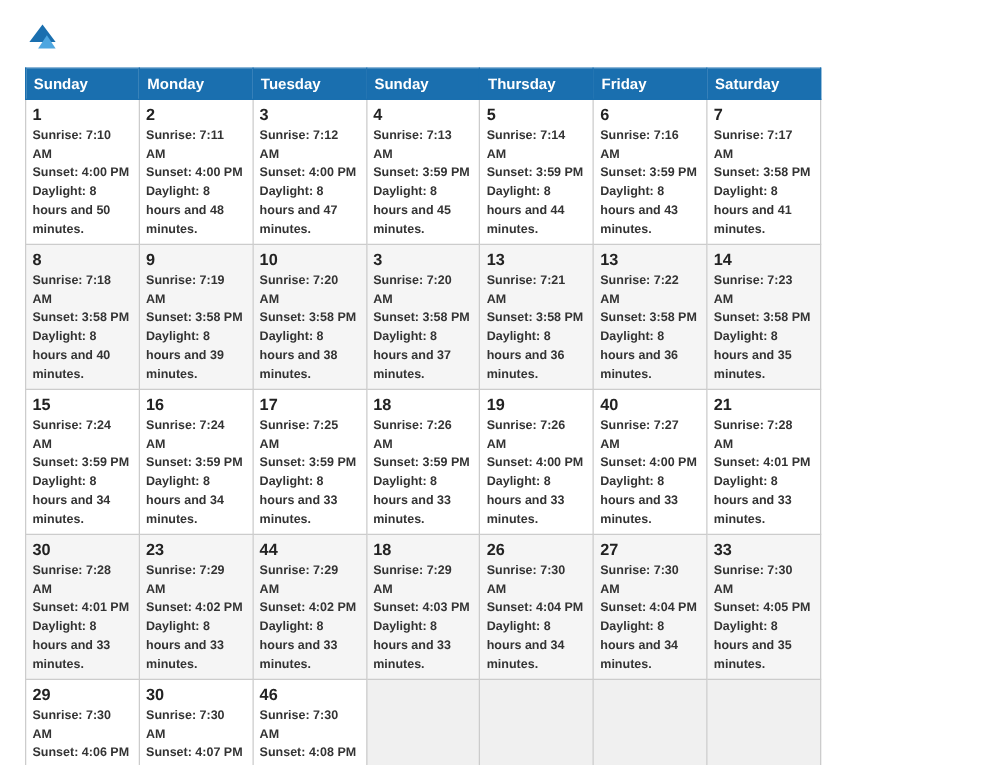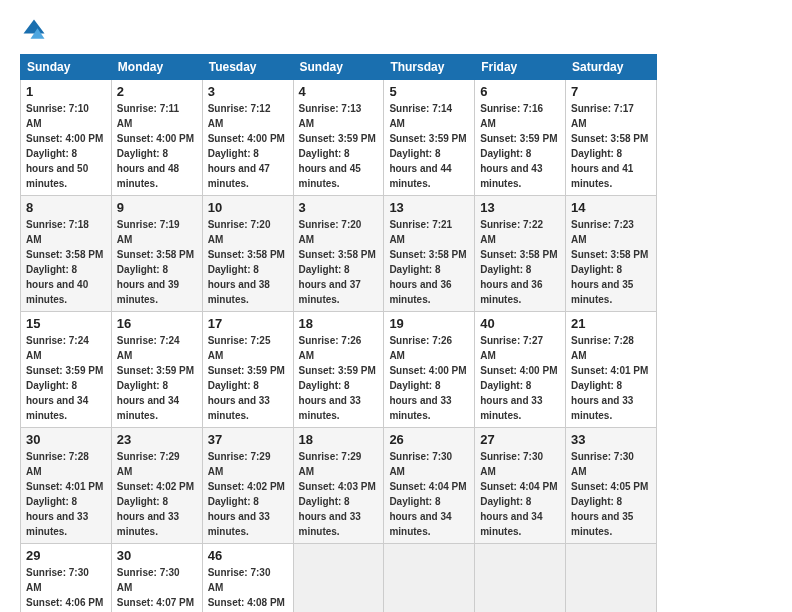--- a/index.html
+++ b/index.html
@@ -232,21 +232,21 @@
         <tr>
           <td>
         <span class="day-num">30</span>
         <span class="day-info">Sunrise: 7:28 AM<br>Sunset: 4:01 PM<br>Daylight: 8 hours and 33 minutes.</span>
       </td>
           <td>
         <span class="day-num">23</span>
         <span class="day-info">Sunrise: 7:29 AM<br>Sunset: 4:02 PM<br>Daylight: 8 hours and 33 minutes.</span>
       </td>
           <td>
-        <span class="day-num">37</span>
+        <span class="day-num">44</span>
         <span class="day-info">Sunrise: 7:29 AM<br>Sunset: 4:02 PM<br>Daylight: 8 hours and 33 minutes.</span>
       </td>
           <td>
         <span class="day-num">18</span>
         <span class="day-info">Sunrise: 7:29 AM<br>Sunset: 4:03 PM<br>Daylight: 8 hours and 33 minutes.</span>
       </td>
           <td>
         <span class="day-num">26</span>
         <span class="day-info">Sunrise: 7:30 AM<br>Sunset: 4:04 PM<br>Daylight: 8 hours and 34 minutes.</span>
       </td>

